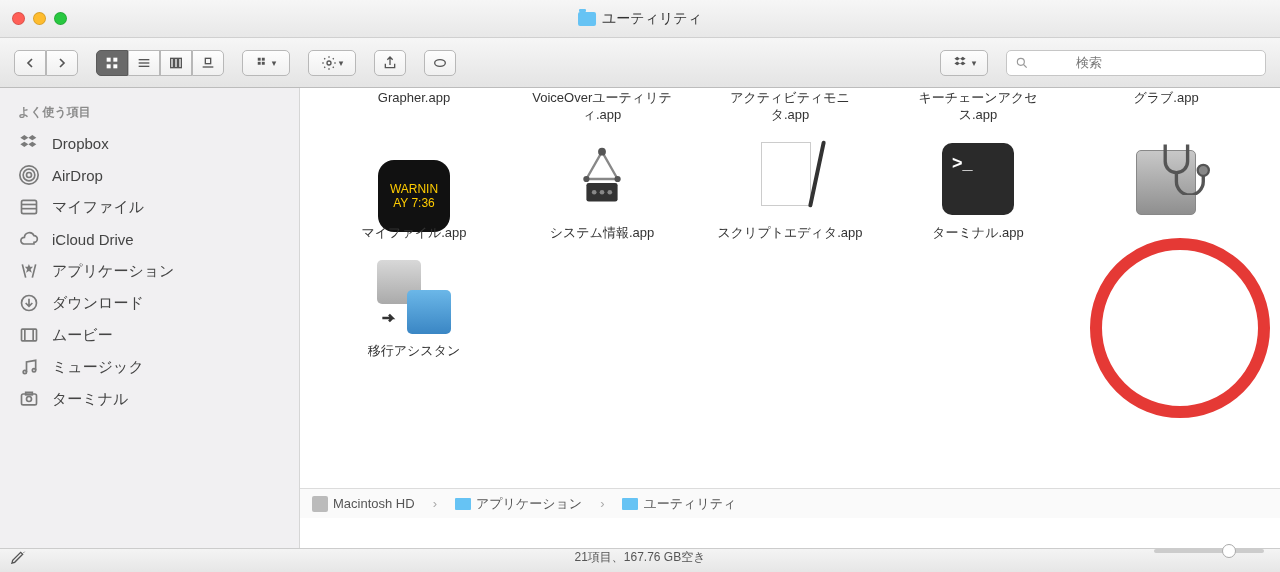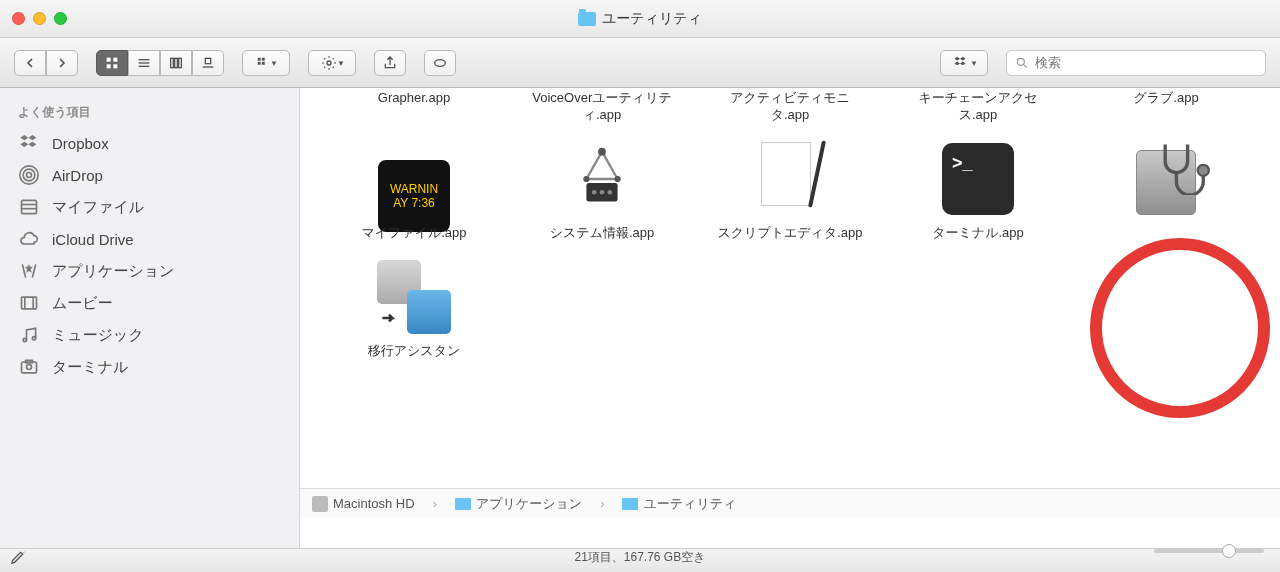--- a/index.html
+++ b/index.html
@@ -15,37 +15,37 @@
 
 .toolbar { height: 50px; background: linear-gradient(#f6f6f6,#e4e4e4); border-bottom:1px solid #bcbcbc; display:flex; align-items:center; padding:0 14px; gap:18px; }
 .btn-grp { display:flex; }
 .tbtn { height:26px; min-width:32px; background:linear-gradient(#fdfdfd,#f0f0f0); border:1px solid #b8b8b8; display:flex; align-items:center; justify-content:center; color:#555; font-size:14px; }
 .tbtn:first-child{border-radius:5px 0 0 5px;} .tbtn:last-child{border-radius:0 5px 5px 0;}
 .tbtn.solo{border-radius:5px;}
 .tbtn.active{background:#6a6a6a;color:#fff;border-color:#5a5a5a;}
 .tbtn svg { width:16px; height:16px; }
 .spacer{flex:1;}
 .search { height:26px; width:260px; border:1px solid #c6c6c6; border-radius:5px; background:#fff; display:flex; align-items:center; padding:0 8px; gap:6px; color:#999; }
-.search input{border:none;outline:none;flex:1;font-size:13px;background:transparent;}
+.search input{border:none;outline:none;flex:1;font-size:13px;background:transparent;margin-left:41px;}
 
 .main { display:flex; height: calc(572px - 38px - 50px - 24px); }
 .sidebar { width: 300px; background:#f1f0f2; border-right:1px solid #d6d6d6; padding-top:10px; overflow:hidden; }
 .sb-hdr { font-size:12px; color:#8a8a8a; padding:6px 18px; font-weight:600; }
 .sb-item { display:flex; align-items:center; gap:12px; padding:5px 18px; font-size:15px; color:#444; }
 .sb-item .ico { width:22px; height:22px; display:flex; align-items:center; justify-content:center; color:#7a7a7a; }
 .sb-item .ico svg{width:20px;height:20px;}
 
 .content { flex:1; background:#fff; position:relative; overflow:hidden; }
 .grid { display:grid; grid-template-columns: repeat(5, 1fr); gap:15px 20px; padding:10px 30px; }
 .appitem { display:flex; flex-direction:column; align-items:center; text-align:center; }
 .appicon { width:80px; height:80px; display:flex; align-items:center; justify-content:center; margin-bottom:6px; }
 .applabel { font-size:13px; color:#333; max-width:150px; line-height:1.3; }
 .row1 { margin-top:-8px;}
 
-.console-ic{width:72px;height:72px;background:#111;border-radius:8px;color:#ffcc00;font-family:monospace;font-size:12px;display:flex;flex-direction:column;align-items:center;justify-content:center;padding:4px;margin-top:35px;}
+.console-ic{width:72px;height:72px;background:#111;border-radius:16px;color:#ffcc00;font-family:monospace;font-size:12px;display:flex;flex-direction:column;align-items:center;justify-content:center;padding:4px;margin-top:35px;}
 .sysinfo-ic svg{width:78px;height:78px;}
 .terminal-ic{width:72px;height:72px;background:#2a2a2a;border-radius:10px;display:flex;align-items:flex-start;justify-content:flex-start;padding:10px;color:#fff;font-family:monospace;font-size:18px;font-weight:bold;}
 .disk-ic{position:relative;width:80px;height:80px;}
 .disk-ic .hd{width:60px;height:65px;background:linear-gradient(#c8c8c8,#8f8f8f);border-radius:5px;position:absolute;bottom:4px;left:10px;border:1px solid #888;}
 .disk-ic .steth{position:absolute;top:0;right:-4px;width:56px;height:56px;}
 .migrate-ic{position:relative;width:78px;height:78px;}
 .migrate-ic .f1{width:44px;height:44px;background:linear-gradient(#d8d8d8,#aaa);border-radius:5px;position:absolute;top:2px;left:2px;}
 .migrate-ic .f2{width:44px;height:44px;background:linear-gradient(#6bb7e8,#3a86c4);border-radius:5px;position:absolute;bottom:2px;right:2px;}
 
 .highlight-ring{position:absolute;width:180px;height:180px;border:12px solid #e53935;border-radius:50%;top:150px;right:10px;pointer-events:none;}
@@ -215,20 +215,29 @@
         <span>iCloud Drive</span>
       </div>
     <div class="sb-item">
         <span class="ico">
           <svg viewBox="0 0 24 24" fill="currentColor">
             <path d="M12 2l2 5h5l-4 4 2 6-5-3-5 3 2-6-4-4h5z" transform="scale(.7) translate(5,3)"></path>
             <path d="M4 4l4 16M20 4l-4 16" stroke="currentColor" stroke-width="2" fill="none"></path>
           </svg>
         </span>
         <span>アプリケーション</span>
+      </div>
+    <div class="sb-item">
+        <span class="ico">
+          <svg viewBox="0 0 24 24" fill="none" stroke="currentColor" stroke-width="2">
+            <circle cx="12" cy="12" r="9"></circle>
+            <path d="M12 7v8M8 12l4 4 4-4"></path>
+          </svg>
+        </span>
+        <span>ダウンロード</span>
       </div>
     <div class="sb-item">
         <span class="ico">
           <svg viewBox="0 0 24 24" fill="none" stroke="currentColor" stroke-width="2">
             <rect x="3" y="5" width="18" height="14" rx="1"></rect>
             <line x1="7" y1="5" x2="7" y2="19"></line>
             <line x1="17" y1="5" x2="17" y2="19"></line>
           </svg>
         </span>
         <span>ムービー</span>

